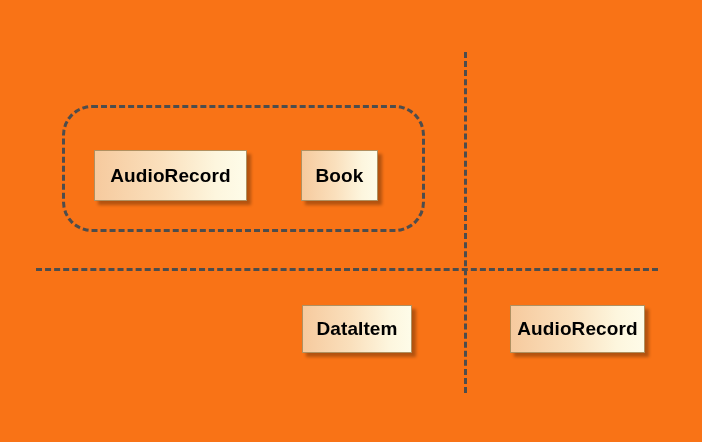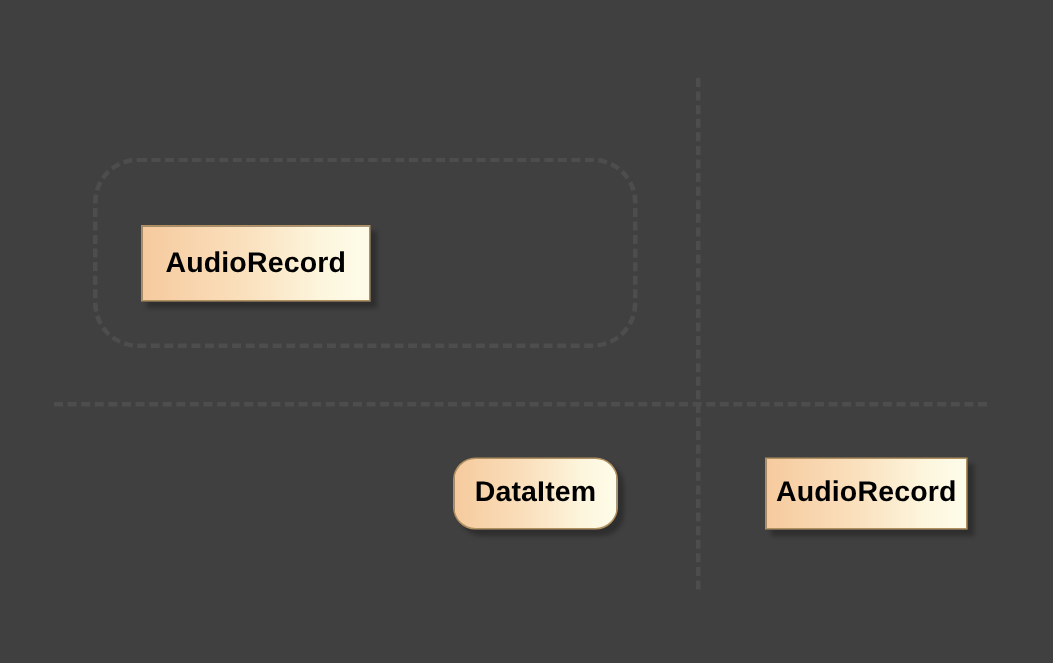--- a/index.html
+++ b/index.html
@@ -4,21 +4,21 @@
 <style>
   html, body {
     margin: 0;
     padding: 0;
     background: #ffffff;
   }
   #canvas {
     position: relative;
     width: 702px;
     height: 442px;
-    background: #404040;
+    background: #f97316;
     overflow: hidden;
     font-family: "Liberation Sans", sans-serif;
   }
 
   
   .divider-v {
     position: absolute;
     width: 0;
     border-left: 3px dashed #4d4d4d;
   }
@@ -64,22 +64,25 @@
   <div class="divider-v" style="left:464px; top:52px; height:341px;"></div>
 
   <div class="divider-h" style="left:36px; top:268px; width:622px;"></div>
 
   <div class="group-box" style="left:62px; top:105px; width:363px; height:127px;"></div>
 
   <div class="node" style="left:94px; top:150px; width:153px; height:51px;">
     <span class="node-label">AudioRecord</span>
   </div>
 
+  <div class="node" style="left:301px; top:150px; width:77px; height:51px;">
+    <span class="node-label">Book</span>
+  </div>
 
-  <div class="node" style="left:302px; top:305px; width:110px; height:48px;border-radius:15px;">
+  <div class="node" style="left:302px; top:305px; width:110px; height:48px;">
     <span class="node-label">DataItem</span>
   </div>
 
   <div class="node" style="left:510px; top:305px; width:135px; height:48px;">
     <span class="node-label">AudioRecord</span>
   </div>
 
 </div>
 
 </body></html>

